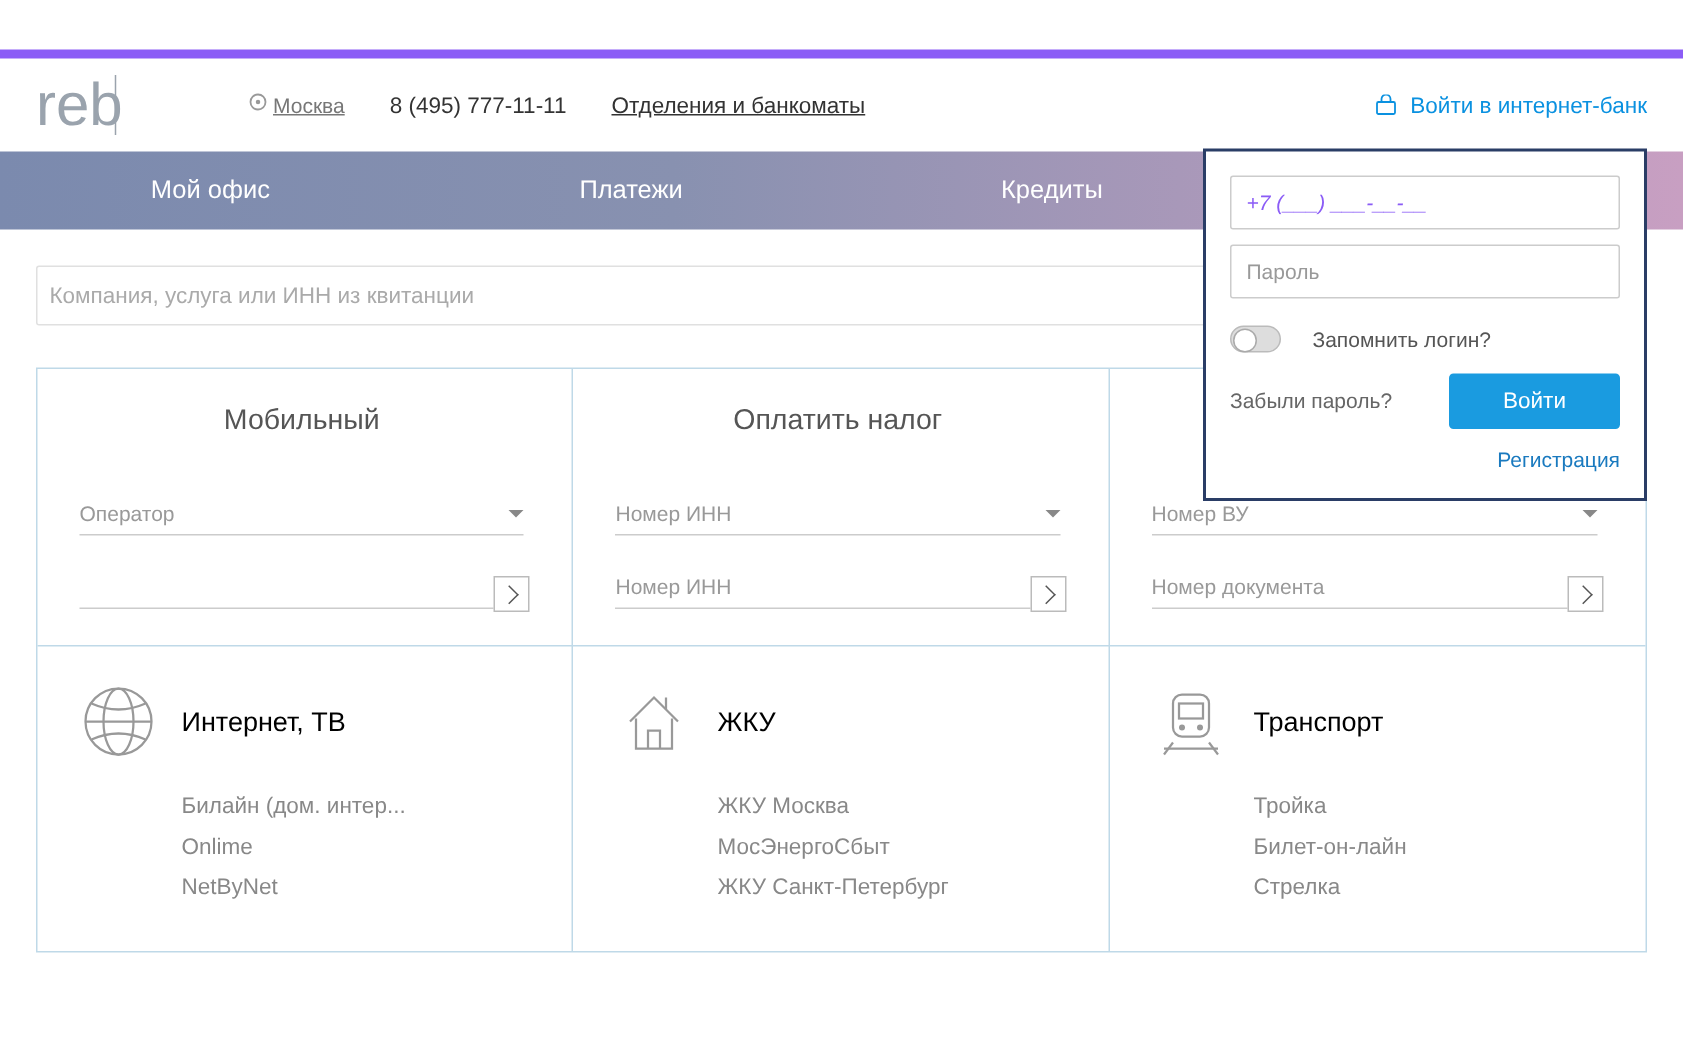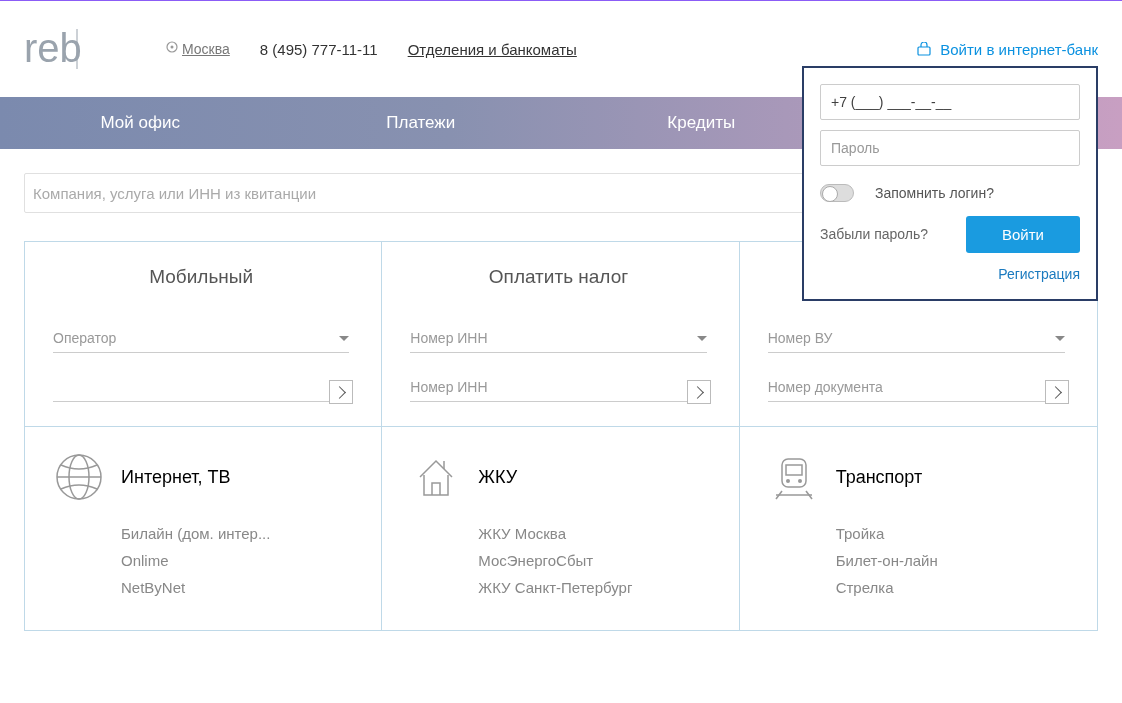--- a/index.html
+++ b/index.html
@@ -1,18 +1,18 @@
 <!DOCTYPE html>
 <html><head>
 <meta charset="utf-8">
 <style>
 * { margin: 0; padding: 0; box-sizing: border-box; font-family: Arial, sans-serif; }
 body { background: #fff; color: #333; }
 .wrap { width: 1122px; margin: 0 auto; position: relative; }
-.topbar { display: flex; align-items: center; padding: 23px 24px; border-top: 1px solid #8b5cf6; }
+.topbar { display: flex; align-items: center; padding: 6px 24px; border-top: 6px solid #8b5cf6; margin-top: 33px; }
 .logo { width: 120px; height: 50px; display: flex; align-items: center; }
 .logo svg { width: 100%; height: 100%; }
 .city { margin-left: 22px; display: flex; align-items: center; color: #777; font-size: 14px; }
 .city-icon { display: inline-flex; align-items: center; margin-right: 4px; }
 .city-text { text-decoration: underline; cursor: pointer; }
 .phone { margin-left: 30px; color: #333; font-size: 15px; }
 .branches { margin-left: 30px; color: #333; font-size: 15px; text-decoration: underline; cursor: pointer; }
 .login-link { margin-left: auto; color: #0a91e0; font-size: 15px; display: flex; align-items: center; cursor: pointer; }
 .login-icon { margin-right: 8px; display: inline-flex; }
 .nav { display: flex; height: 52px; background: linear-gradient(90deg, #7b8aae 0%, #8891b0 40%, #c89fc2 100%); }
@@ -32,21 +32,21 @@
 .arrow-btn { position: absolute; right: 28px; bottom: 22px; width: 24px; height: 24px; border: 1px solid #bbb; display: flex; align-items: center; justify-content: center; cursor: pointer; background: #fff; }
 .arrow-btn::after { content: ""; width: 8px; height: 8px; border-top: 1px solid #555; border-right: 1px solid #555; transform: rotate(45deg); margin-left: -3px; }
 .cat-head { display: flex; align-items: center; gap: 16px; margin-bottom: 22px; }
 .cat-icon { width: 52px; height: 52px; display: flex; align-items: center; justify-content: center; }
 .cat-title { font-size: 18px; color: #000000; }
 .cat-list { padding-left: 68px; }
 .cat-item { font-size: 15px; color: #888; margin-bottom: 10px; cursor: pointer; white-space: nowrap; overflow: hidden; text-overflow: ellipsis; }
 
 .login-box { position: absolute; top: 66px; right: 24px; width: 296px; background: #fff; border: 2px solid #2a3d66; padding: 16px; z-index: 10; }
 .login-box input[type=text], .login-box input[type=password] { width: 100%; height: 36px; border: 1px solid #ccc; border-radius: 2px; padding: 0 10px; font-size: 14px; margin-bottom: 10px; }
-.login-box .phone-input { border-color: #4aa3d8; color: #404040; }
+.login-box .phone-input { border-color: #4aa3d8; color: #8b5cf6; font-style: italic; }
 .login-box input::placeholder { color: #999; }
 .remember { display: flex; align-items: center; gap: 21px; margin: 8px 0 14px; font-size: 14px; color: #555; }
 .toggle { width: 34px; height: 18px; border-radius: 10px; background: #ddd; border: 1px solid #bbb; position: relative; cursor: pointer; }
 .toggle::after { content: ""; position: absolute; left: 1px; top: 1px; width: 14px; height: 14px; background: #fff; border-radius: 50%; border: 1px solid #aaa; }
 .login-actions { display: flex; justify-content: space-between; align-items: center; }
 .forgot { font-size: 14px; color: #666; line-height: 1.3; }
 .login-btn { background: #1a9be0; color: #fff; border: none; padding: 10px 36px; font-size: 15px; border-radius: 3px; cursor: pointer; }
 .reg { text-align: right; margin-top: 12px; }
 .reg a { color: #1a7abf; font-size: 14px; text-decoration: none; cursor: pointer; }
 </style>

